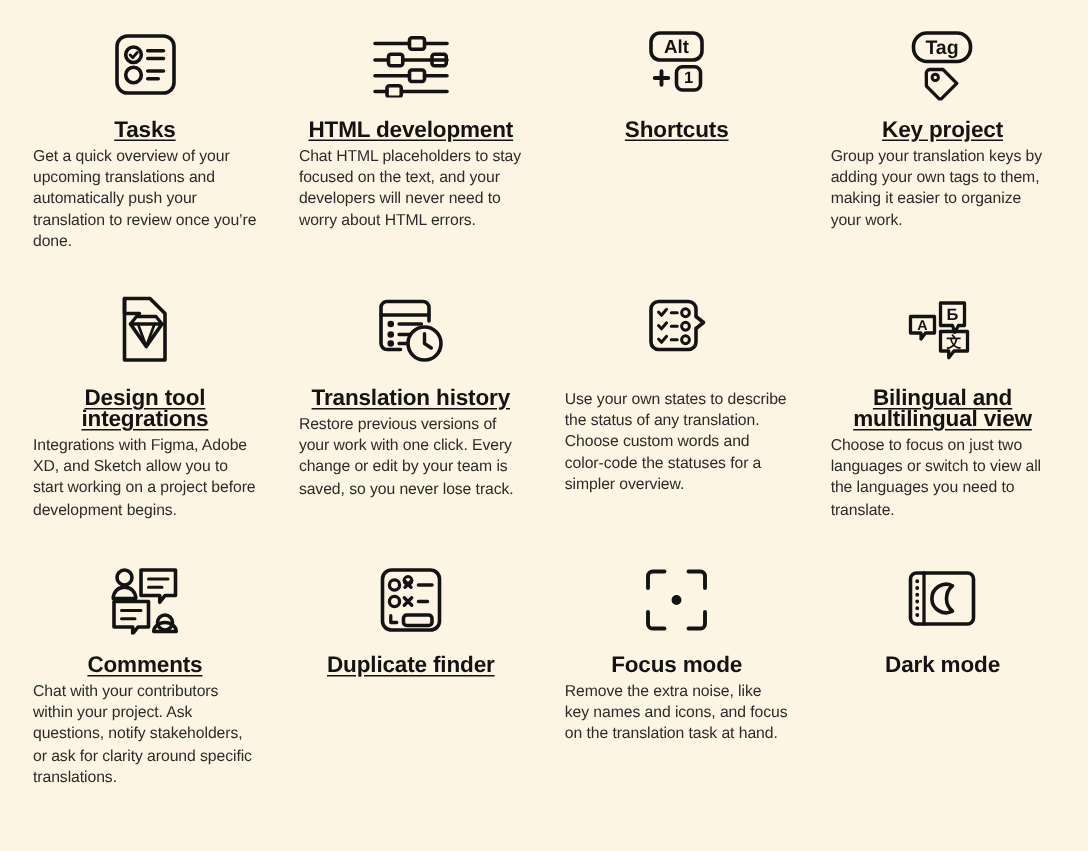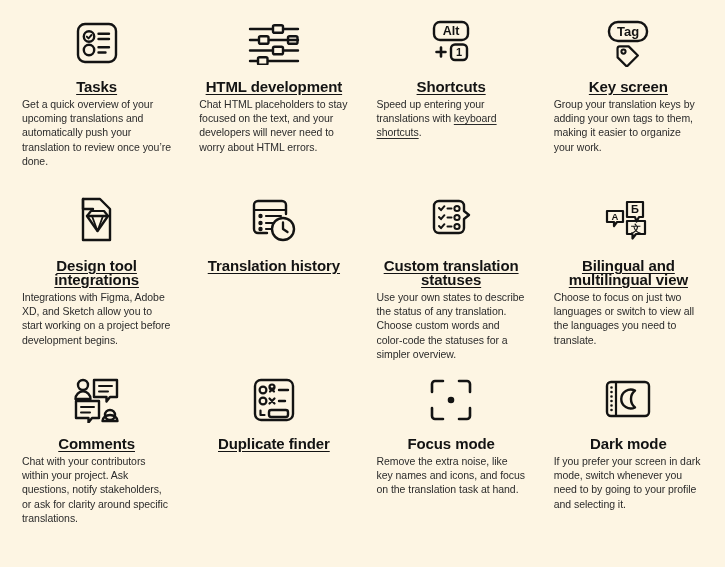--- a/index.html
+++ b/index.html
@@ -112,33 +112,32 @@
     <div class="icon-wrap">
       <svg width="52" height="48" viewBox="0 0 52 48" fill="none" stroke="#131313" stroke-width="2.4" stroke-linecap="round" stroke-linejoin="round">
         <rect x="9" y="3" width="34" height="18" rx="6"></rect>
         <text x="26" y="16.4" font-family="Liberation Sans, sans-serif" font-size="12.5" font-weight="bold" fill="#131313" stroke="none" text-anchor="middle">Alt</text>
         <path d="M11.5 33h9M16 28.5v9" stroke-width="2.6"></path>
         <rect x="26" y="25.5" width="16" height="15.5" rx="4"></rect>
         <text x="34" y="36.5" font-family="Liberation Sans, sans-serif" font-size="11" font-weight="bold" fill="#131313" stroke="none" text-anchor="middle">1</text>
       </svg>
     </div>
     <div class="feature-title underlined">Shortcuts</div>
-    <div class="feature-desc"><span>Speed up entering your translations with </span><span class="inline-link">keyboard shortcuts</span><span>.</span></div>
   </div>
 
   <div class="feature-card row-1">
     <div class="icon-wrap">
       <svg width="52" height="48" viewBox="0 0 52 48" fill="none" stroke="#131313" stroke-width="2.4" stroke-linecap="round" stroke-linejoin="round">
         <rect x="7" y="3" width="38" height="19" rx="9"></rect>
         <text x="26" y="17" font-family="Liberation Sans, sans-serif" font-size="13" font-weight="bold" fill="#131313" stroke="none" text-anchor="middle">Tag</text>
         <path d="M16.5 30.5a2.6 2.6 0 0 1 2.6-2.6h9.5l10 10-12 12-10-10z" transform="translate(-1.5,-2) scale(0.92) translate(2,4)"></path>
         <circle cx="21.5" cy="32.6" r="2.1" stroke-width="2"></circle>
       </svg>
     </div>
-    <div class="feature-title underlined">Key screen</div>
+    <div class="feature-title underlined">Key project</div>
     <div class="feature-desc">Group your translation keys by adding your own tags to them, making it easier to organize your work.</div>
   </div>
 
   <div class="feature-card row-2">
     <div class="icon-wrap">
       <svg width="44" height="50" viewBox="0 0 44 50" fill="none" stroke="#131313" stroke-width="2.4" stroke-linecap="round" stroke-linejoin="round">
         <path d="M13 3h17l10 10v31H13z" transform="translate(-5,0)"></path>
         <path d="M8 3v10h10" transform="translate(0,0)"></path>
         <path d="M12 20h21l-10.5 15z"></path>
         <path d="M12 20l4-5h13l4 5" stroke-width="2.2"></path>
@@ -156,36 +155,36 @@
         <path d="M6 13h32" stroke-width="2.2"></path>
         <path d="M18 19h15M18 26h9M18 32h5" stroke-width="2.2"></path>
         <circle cx="12.5" cy="19" r="1.6" fill="#131313" stroke-width="1.2"></circle>
         <circle cx="12.5" cy="26" r="1.6" fill="#131313" stroke-width="1.2"></circle>
         <circle cx="12.5" cy="32" r="1.6" fill="#131313" stroke-width="1.2"></circle>
         <circle cx="35" cy="32" r="11" fill="#fdf5e3"></circle>
         <path d="M35 25.5V32l4.5 3" stroke-width="2.3"></path>
       </svg>
     </div>
     <div class="feature-title underlined">Translation history</div>
+    <div class="feature-desc">Restore previous versions of your work with one click. Every change or edit by your team is saved, so you never lose track.</div>
   </div>
 
   <div class="feature-card row-2">
     <div class="icon-wrap">
       <svg width="50" height="48" viewBox="0 0 50 48" fill="none" stroke="#131313" stroke-width="2.4" stroke-linecap="round" stroke-linejoin="round">
         <path d="M8 9a5 5 0 0 1 5-5h20a5 5 0 0 1 5 5v5l5 4-5 4v9a5 5 0 0 1-5 5H13a5 5 0 0 1-5-5z"></path>
         <path d="M13 11l2 2.2 3.4-4" stroke-width="2"></path>
         <path d="M13 20l2 2.2 3.4-4" stroke-width="2"></path>
         <path d="M13 29l2 2.2 3.4-4" stroke-width="2"></path>
         <path d="M21.5 11.5h4M21.5 20.5h4M21.5 29.5h4" stroke-width="2"></path>
         <circle cx="31" cy="11.5" r="2.6" stroke-width="2"></circle>
         <circle cx="31" cy="20.5" r="2.6" stroke-width="2"></circle>
         <circle cx="31" cy="29.5" r="2.6" stroke-width="2"></circle>
       </svg>
     </div>
-    <div class="feature-title underlined">Custom translation statuses</div>
     <div class="feature-desc">Use your own states to describe the status of any translation. Choose custom words and color-code the statuses for a simpler overview.</div>
   </div>
 
   <div class="feature-card row-2">
     <div class="icon-wrap">
       <svg width="52" height="48" viewBox="0 0 52 48" fill="none" stroke="#131313" stroke-width="2.2" stroke-linecap="round" stroke-linejoin="round">
         <path d="M25 5h16v15h-4l-2.5 4.5L33 20h-8z"></path>
         <text x="33" y="16" font-family="Liberation Sans, sans-serif" font-size="11" font-weight="bold" fill="#131313" stroke="none" text-anchor="middle">Б</text>
         <path d="M5 14h16v11h-6l-3 4v-4H5z"></path>
         <text x="13" y="23" font-family="Liberation Sans, sans-serif" font-size="9.5" font-weight="bold" fill="#131313" stroke="none" text-anchor="middle">A</text>
@@ -248,16 +247,15 @@
   <div class="feature-card row-3">
     <div class="icon-wrap">
       <svg width="52" height="44" viewBox="0 0 52 44" fill="none" stroke="#131313" stroke-width="2.4" stroke-linecap="round" stroke-linejoin="round">
         <rect x="5" y="4" width="42" height="34" rx="4"></rect>
         <path d="M14 4v34" stroke-width="2.2"></path>
         <path d="M9.5 9.5h0M9.5 14h0M9.5 18.5h0M9.5 23h0M9.5 27.5h0M9.5 32h0" stroke-width="2.6"></path>
         <path d="M33 12.5a9.5 9.5 0 1 0 0 17 11 11 0 0 1 0-17z" stroke-width="2.4"></path>
       </svg>
     </div>
     <div class="feature-title">Dark mode</div>
-    <div class="feature-desc">If you prefer your screen in dark mode, switch whenever you need to by going to your profile and selecting it.</div>
   </div>
 
 </div>
 
 </body></html>

